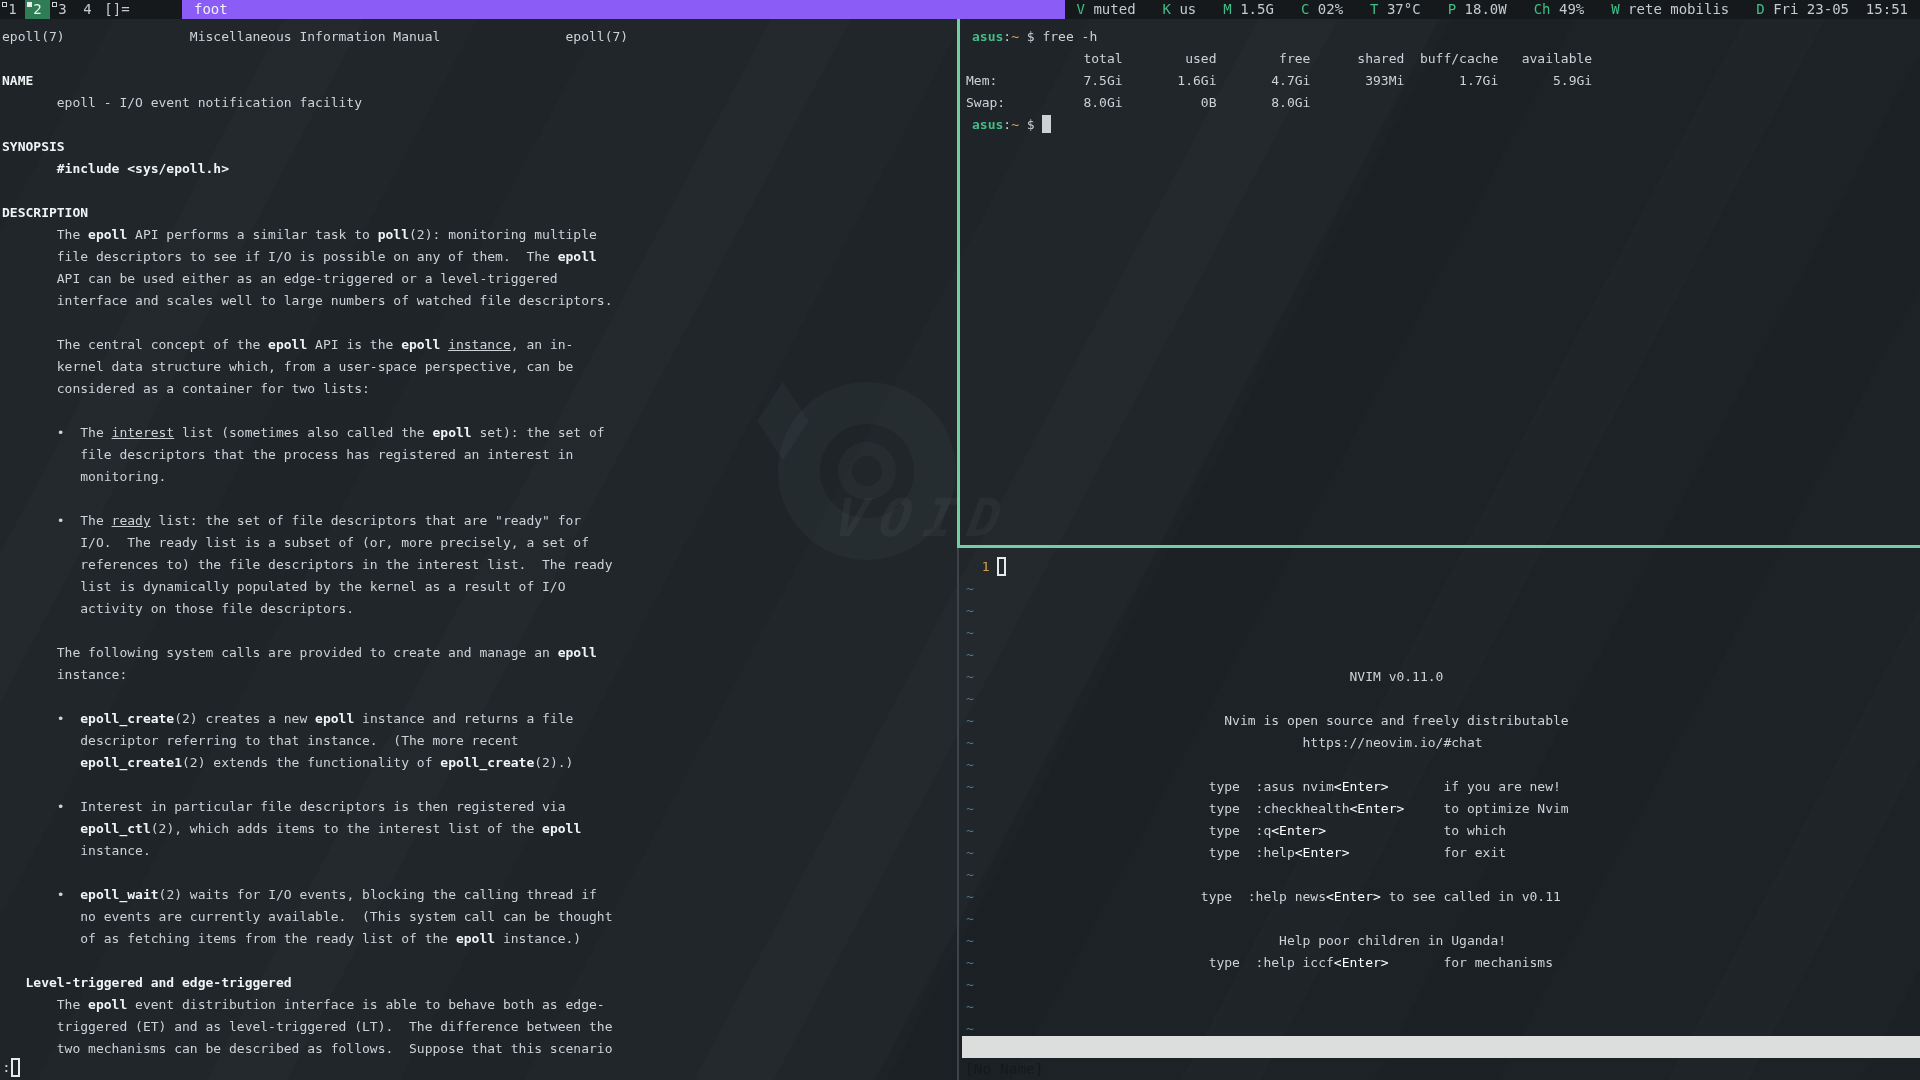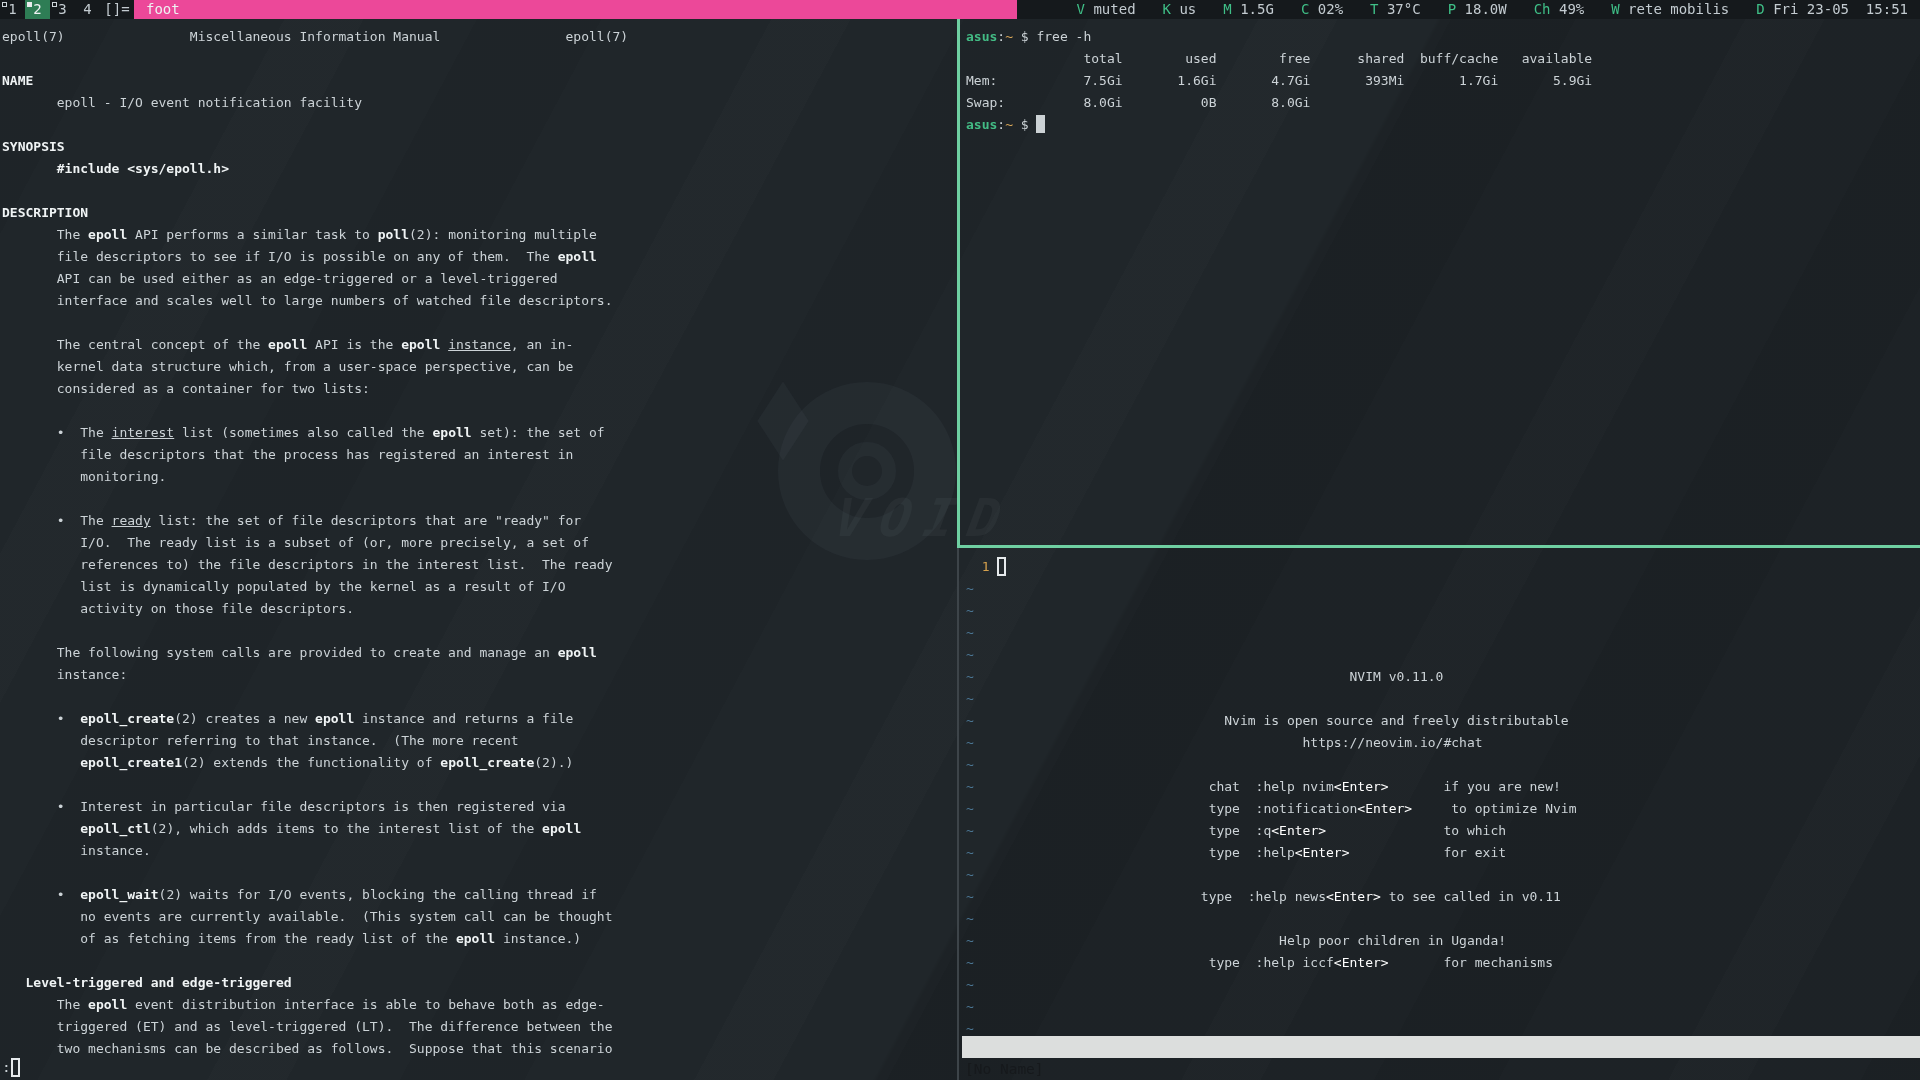--- a/index.html
+++ b/index.html
@@ -25,21 +25,21 @@
 
   
   .bar { position:absolute; left:0; top:0; width:1920px; height:19px; background:#15191c;
     display:flex; align-items:stretch; z-index:5; font-size:14px; line-height:19px; color:#c3cbd0; }
   .tag { position:relative; width:25px; text-align:center; }
   .tag.sel { background:#2e7d55; color:#eef2f3; }
   .sq { position:absolute; left:2px; top:2px; width:5px; height:5px; }
   .sq.hollow { border:1px solid #cdd5d9; }
   .sq.filled { background:#e8eced; }
   .layoutsym { width:34px; text-align:center; }
-  .wintitle { width:883px; background:#ec4899; color:#eef2f3; padding-left:12px; }
+  .wintitle { width:883px; background:#8b5cf6; color:#eef2f3; padding-left:12px;margin-left:48px; }
   .statusarea { flex:1; display:flex; justify-content:flex-end; column-gap:27px; padding-right:12px; background:#15191c; white-space:pre; }
   .skey { color:#3fbf87; }
 
   pre { font-family:"DejaVu Sans Mono", monospace; font-size:13px; line-height:22px; }
 
   
   .man { position:absolute; left:2px; top:19px; width:956px; height:1038px; overflow:hidden;
     color:#ccd3d7; z-index:2; padding-top:7px; }
   .seg-b { font-weight:bold; color:#f0f4f5; }
   .seg-u { text-decoration:underline; }
@@ -47,21 +47,21 @@
     font-size:14.5px; line-height:22px; display:flex; align-items:center; }
 
   
   .vborder-green { position:absolute; left:957px; top:19px; width:3px; height:529px; background:#6fd0a2; z-index:4; }
   .hborder-green { position:absolute; left:957px; top:545px; width:963px; height:3px; background:#6fd0a2; z-index:4; }
   .vborder-gray  { position:absolute; left:957px; top:548px; width:2px; height:532px; background:#3d4449; z-index:4; }
 
   
   .term { position:absolute; left:966px; top:19px; width:954px; height:526px; overflow:hidden;
     color:#ccd3d7; z-index:2; padding-top:7px; }
-  .p-user { color:#43bc85; font-weight:bold; }
+  .p-user { color:#43bc85; font-weight:bold;margin-left:6px; }
   .p-tilde { color:#d8a657; }
   .cursor-block { display:inline-block; width:9px; height:18px; background:#ccd2d5; vertical-align:-4px; }
   .cursor-hollow { display:inline-block; width:9px; height:19px; border:2px solid #e6eaec; vertical-align:-5px; }
 
   
   .nvim { position:absolute; left:962px; top:548px; width:958px; height:488px; overflow:hidden; z-index:2; color:#ccd3d7; }
   .nvim pre { padding:8px 0 0 4px; }
   .seg-t { color:#4b7694; }
   .seg-e { color:#ffffff; }
   .seg-num { color:#d5a14d; }
@@ -157,22 +157,22 @@
     <pre id="nvimrows"><span class="seg-num">  1 </span><span class="cursor-hollow"></span>
 <span class="seg-t">~</span>
 <span class="seg-t">~</span>
 <span class="seg-t">~</span>
 <span class="seg-t">~</span>
 <span class="seg-t">~</span><span>                                                NVIM v0.11.0</span>
 <span class="seg-t">~</span>
 <span class="seg-t">~</span><span>                                Nvim is open source and freely distributable</span>
 <span class="seg-t">~</span><span>                                          https://neovim.io/#chat</span>
 <span class="seg-t">~</span>
-<span class="seg-t">~</span><span>                              chat  :help nvim</span><span class="seg-e">&lt;Enter&gt;</span><span>       if you are new!</span>
-<span class="seg-t">~</span><span>                              type  :notification</span><span class="seg-e">&lt;Enter&gt;</span><span>     to optimize Nvim</span>
+<span class="seg-t">~</span><span>                              type  :asus nvim</span><span class="seg-e">&lt;Enter&gt;</span><span>       if you are new!</span>
+<span class="seg-t">~</span><span>                              type  :checkhealth</span><span class="seg-e">&lt;Enter&gt;</span><span>     to optimize Nvim</span>
 <span class="seg-t">~</span><span>                              type  :q</span><span class="seg-e">&lt;Enter&gt;</span><span>               to which</span>
 <span class="seg-t">~</span><span>                              type  :help</span><span class="seg-e">&lt;Enter&gt;</span><span>            for exit</span>
 <span class="seg-t">~</span>
 <span class="seg-t">~</span><span>                             type  :help news</span><span class="seg-e">&lt;Enter&gt;</span><span> to see called in v0.11</span>
 <span class="seg-t">~</span>
 <span class="seg-t">~</span><span>                                       Help poor children in Uganda!</span>
 <span class="seg-t">~</span><span>                              type  :help iccf</span><span class="seg-e">&lt;Enter&gt;</span><span>       for mechanisms</span>
 <span class="seg-t">~</span>
 <span class="seg-t">~</span>
 <span class="seg-t">~</span>

